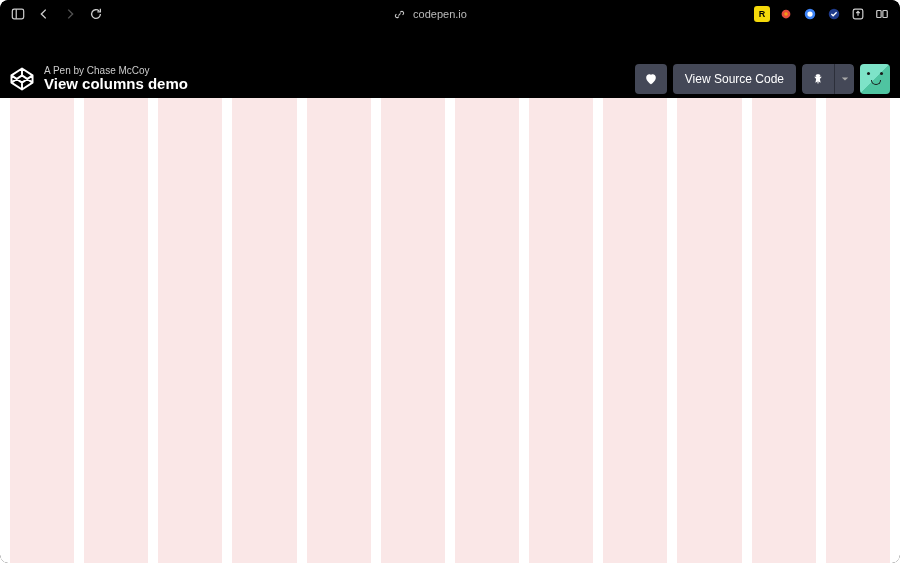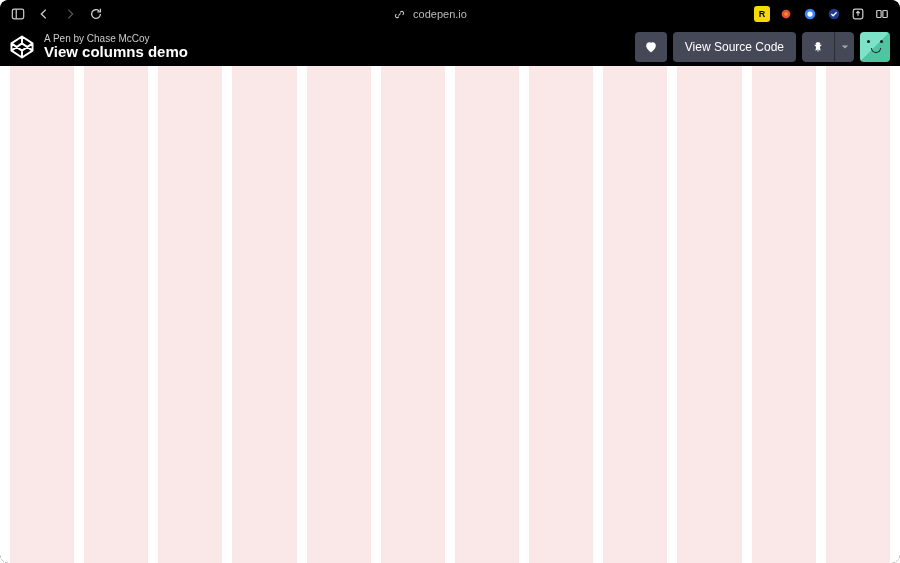--- a/index.html
+++ b/index.html
@@ -71,20 +71,21 @@
       font-size: 9px;
       font-weight: bold;
     }
     .codepen-header {
       height: 38px;
       background: #000;
       display: flex;
       align-items: center;
       padding: 0 10px;
       gap: 10px;
+      margin-top: 32px;
     }
     .codepen-logo {
       width: 24px;
       height: 24px;
       color: #fff;
       flex-shrink: 0;
     }
     .title-block {
       flex: 1;
       color: #fff;

